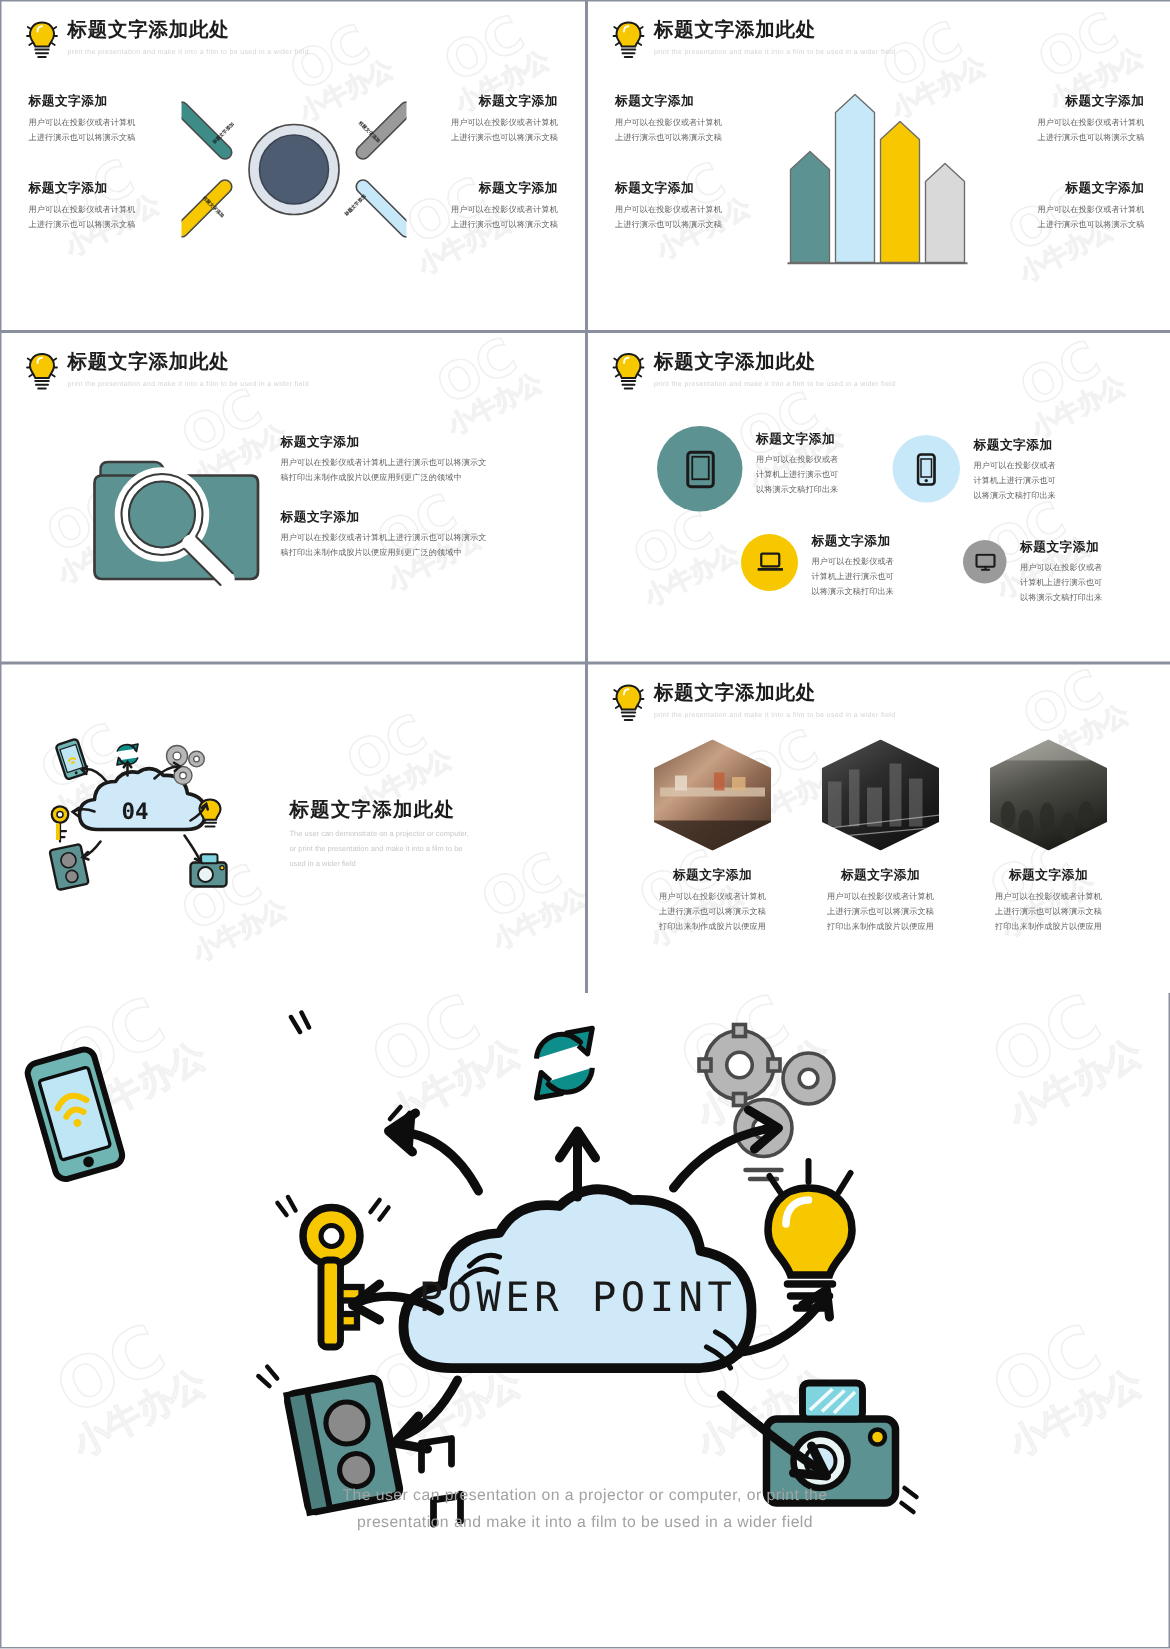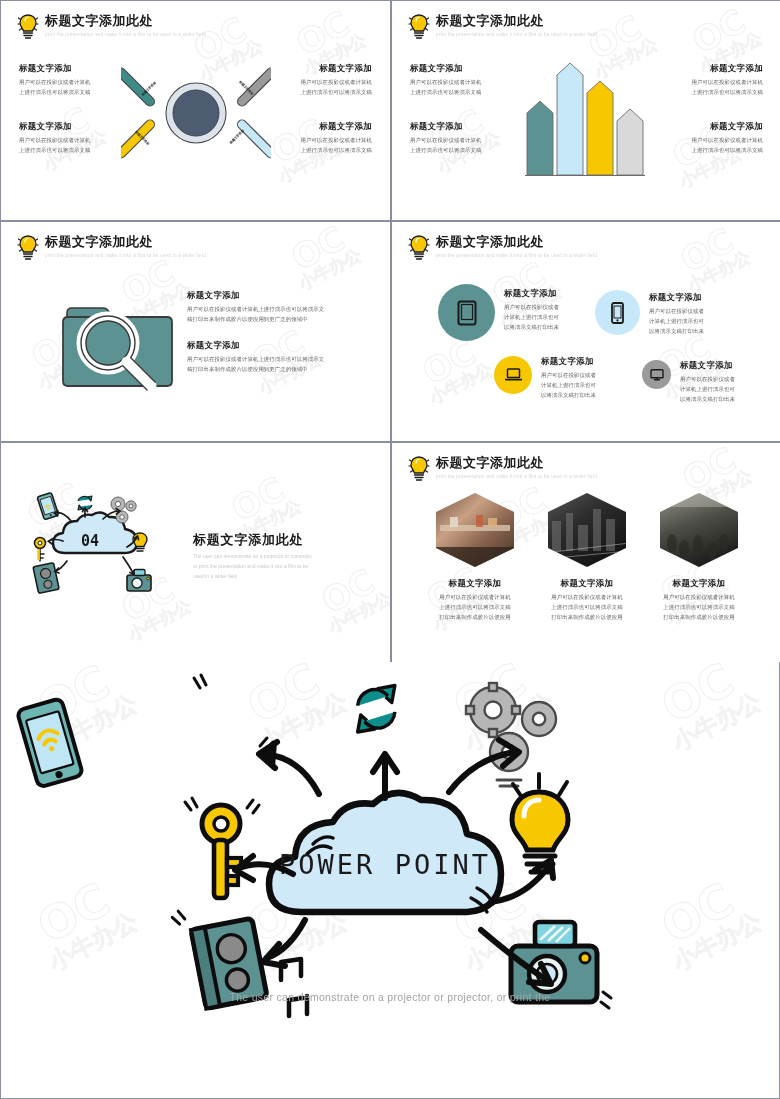--- a/index.html
+++ b/index.html
@@ -824,17 +824,18 @@
           <path d="M490 240 Q524 236 548 204"></path>
           <path d="M534 208 L550 198 L552 216"></path>
           <path d="M480 268 Q520 302 546 318"></path>
           <path d="M528 320 L550 322 L540 302"></path>
           <path d="M304 258 Q288 288 266 296"></path>
           <path d="M278 282 L262 300 L284 304"></path>
         </g>
       </svg>
 
       <div class="bigsub">
-        <span>The user can demonstrate on a projector or projector, or print the</span><br>
+        <span>The user can presentation on a projector or computer, or print the</span><br>
+        <span>presentation and make it into a film to be used in a wider field</span>
       </div>
     </div>
   </div>
 </div>
 
 </body></html>

